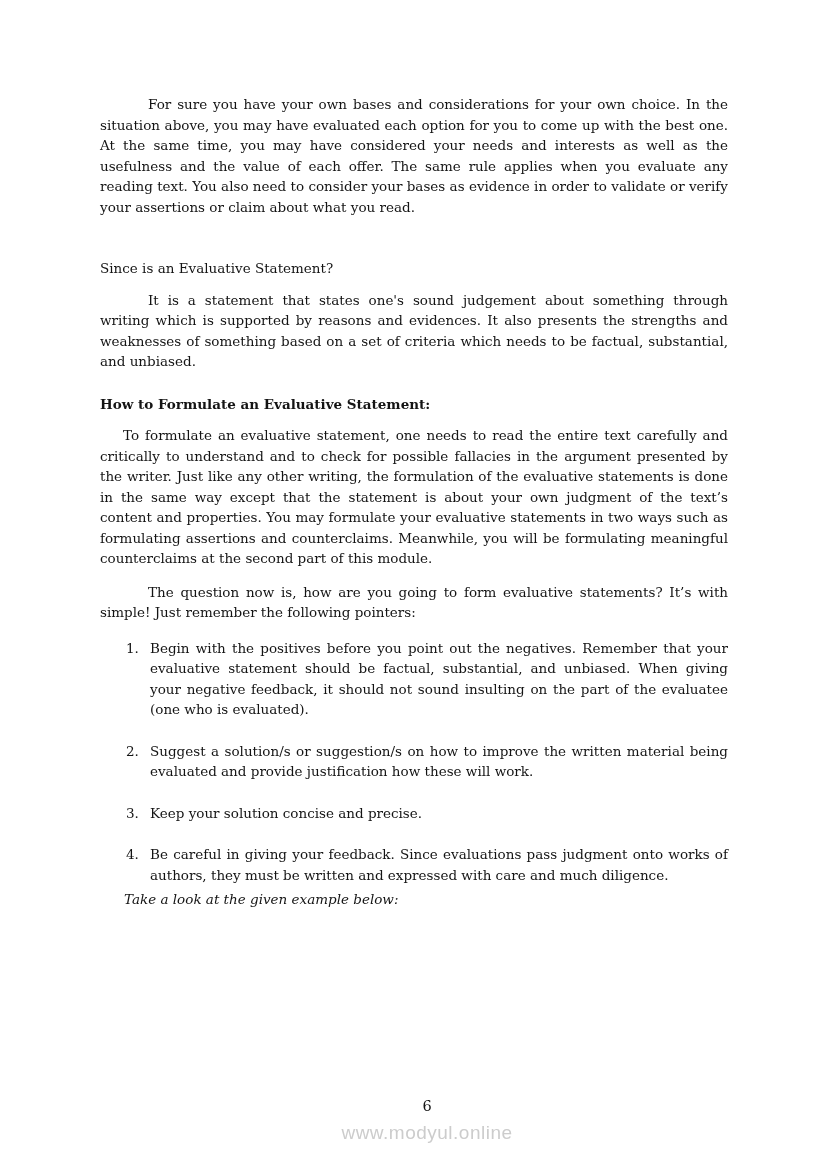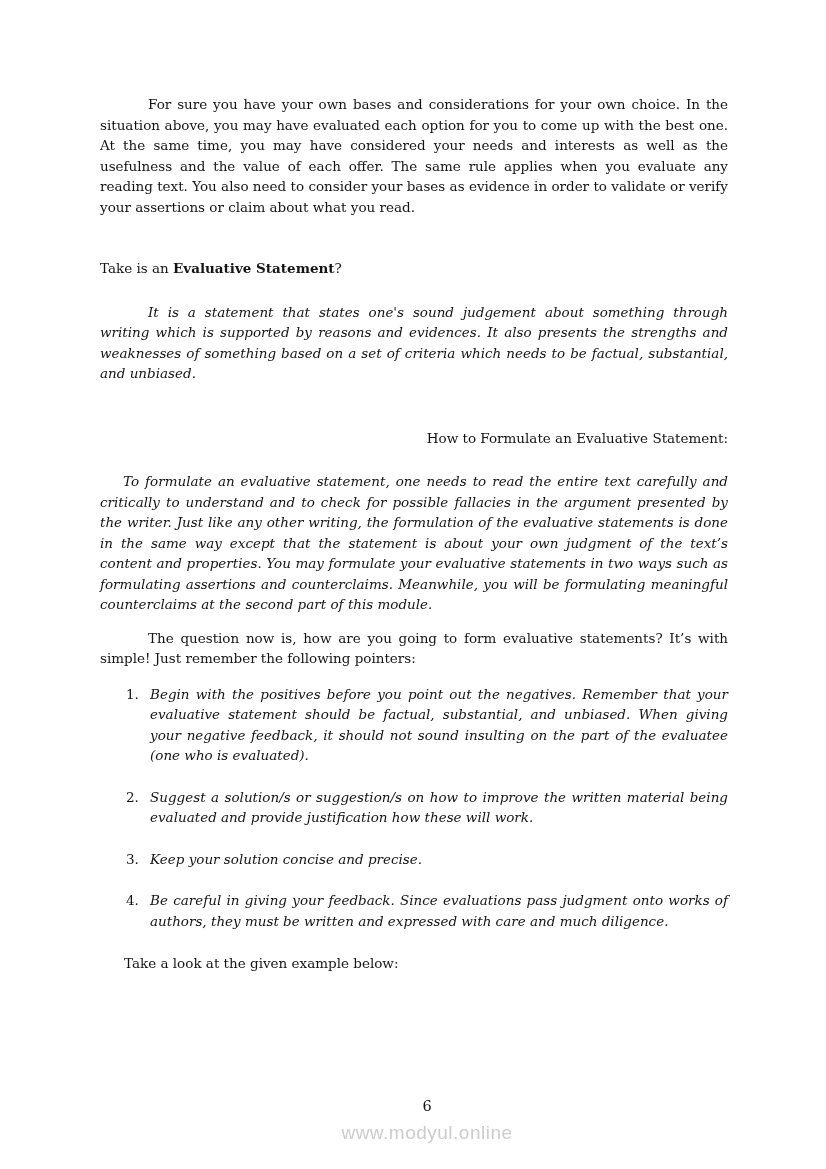--- a/index.html
+++ b/index.html
@@ -24,49 +24,49 @@
     text-align: justify;
   }
   .para { margin: 0; }
   .indent-lg { text-indent: 48px; }
   .indent-sm { text-indent: 23px; }
   .q-heading {
     margin-top: 41px;
     text-align: left;
     text-indent: 0;
   }
-  .q-heading .bold { font-weight: bold; }
+  .q-heading .bold { font-weight: normal; }
   .section-heading {
-    margin-top: 44px;
-    font-weight: normal;
-    text-align: right;
+    margin-top: 22px;
+    font-weight: bold;
+    text-align: left;
   }
-  .mt-line { margin-top: 23px; font-style: italic; }
+  .mt-line { margin-top: 11px; }
   .mt-para { margin-top: 13px; }
   .numbered-list { margin-top: 15px; }
   .list-item {
     display: flex;
     margin-top: 21px;
     padding-left: 26px;
   }
   .list-item:first-child { margin-top: 0; }
   .list-number {
     width: 24px;
     flex-shrink: 0;
     text-align: left;
   }
   .list-text {
     flex: 1;
     text-align: justify;
-    font-style: italic;
   }
   .closing-line {
-    margin-top: 22px;
+    margin-top: 4px;
     padding-left: 24px;
     text-align: left;
+    font-style: italic;
   }
   .page-number {
     position: absolute;
     left: 0;
     top: 1098px;
     width: 100%;
     text-align: center;
     font-size: 14.5px;
     color: #141414;
   }
@@ -84,21 +84,21 @@
 </style>
 </head>
 <body>
 
 <div class="page">
   <div class="content">
 
     <p class="para indent-lg">For sure you have your own bases and considerations for your own choice. In the situation above, you may have evaluated each option for you to come up with the best one. At the same time, you may have considered your needs and interests as well as the usefulness and the value of each offer. The same rule applies when you evaluate any reading text. You also need to consider your bases as evidence in order to validate or verify your assertions or claim about what you read.</p>
 
 
-    <p class="para q-heading"><span>Take is an </span><span class="bold">Evaluative Statement</span><span>?</span></p>
+    <p class="para q-heading"><span>Since is an </span><span class="bold">Evaluative Statement</span><span>?</span></p>
 
     <p class="para indent-lg mt-line">It is a statement that states one's sound judgement about something through writing which is supported by reasons and evidences. It also presents the strengths and weaknesses of something based on a set of criteria which needs to be factual, substantial, and unbiased.</p>
 
     <p class="para section-heading">How to Formulate an Evaluative Statement:</p>
 
     <p class="para indent-sm mt-line">To formulate an evaluative statement, one needs to read the entire text carefully and critically to understand and to check for possible fallacies in the argument presented by the writer. Just like any other writing, the formulation of the evaluative statements is done in the same way except that the statement is about your own judgment of the text’s content and properties. You may formulate your evaluative statements in two ways such as formulating assertions and counterclaims. Meanwhile, you will be formulating meaningful counterclaims at the second part of this module.</p>
 
     <p class="para indent-lg mt-para">The question now is, how are you going to form evaluative statements? It’s with simple! Just remember the following pointers:</p>
 
     <div class="numbered-list">

